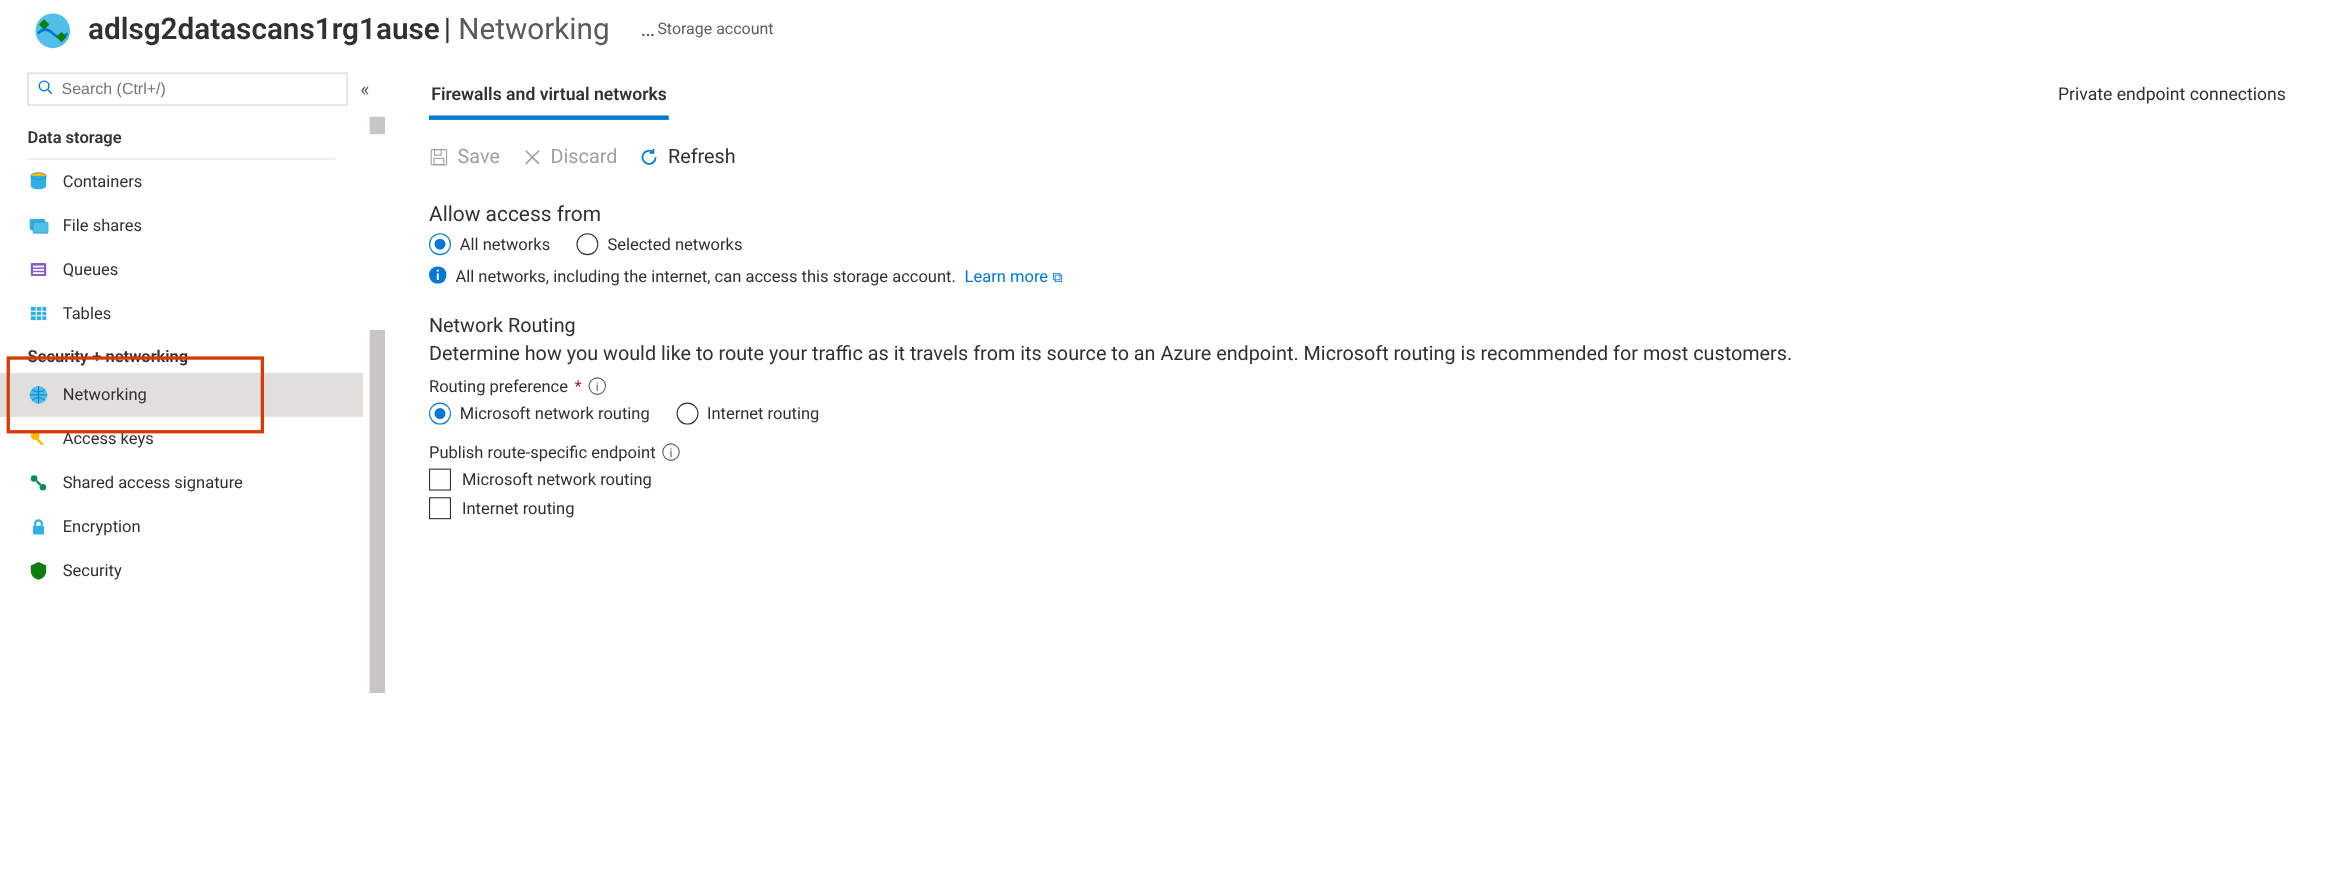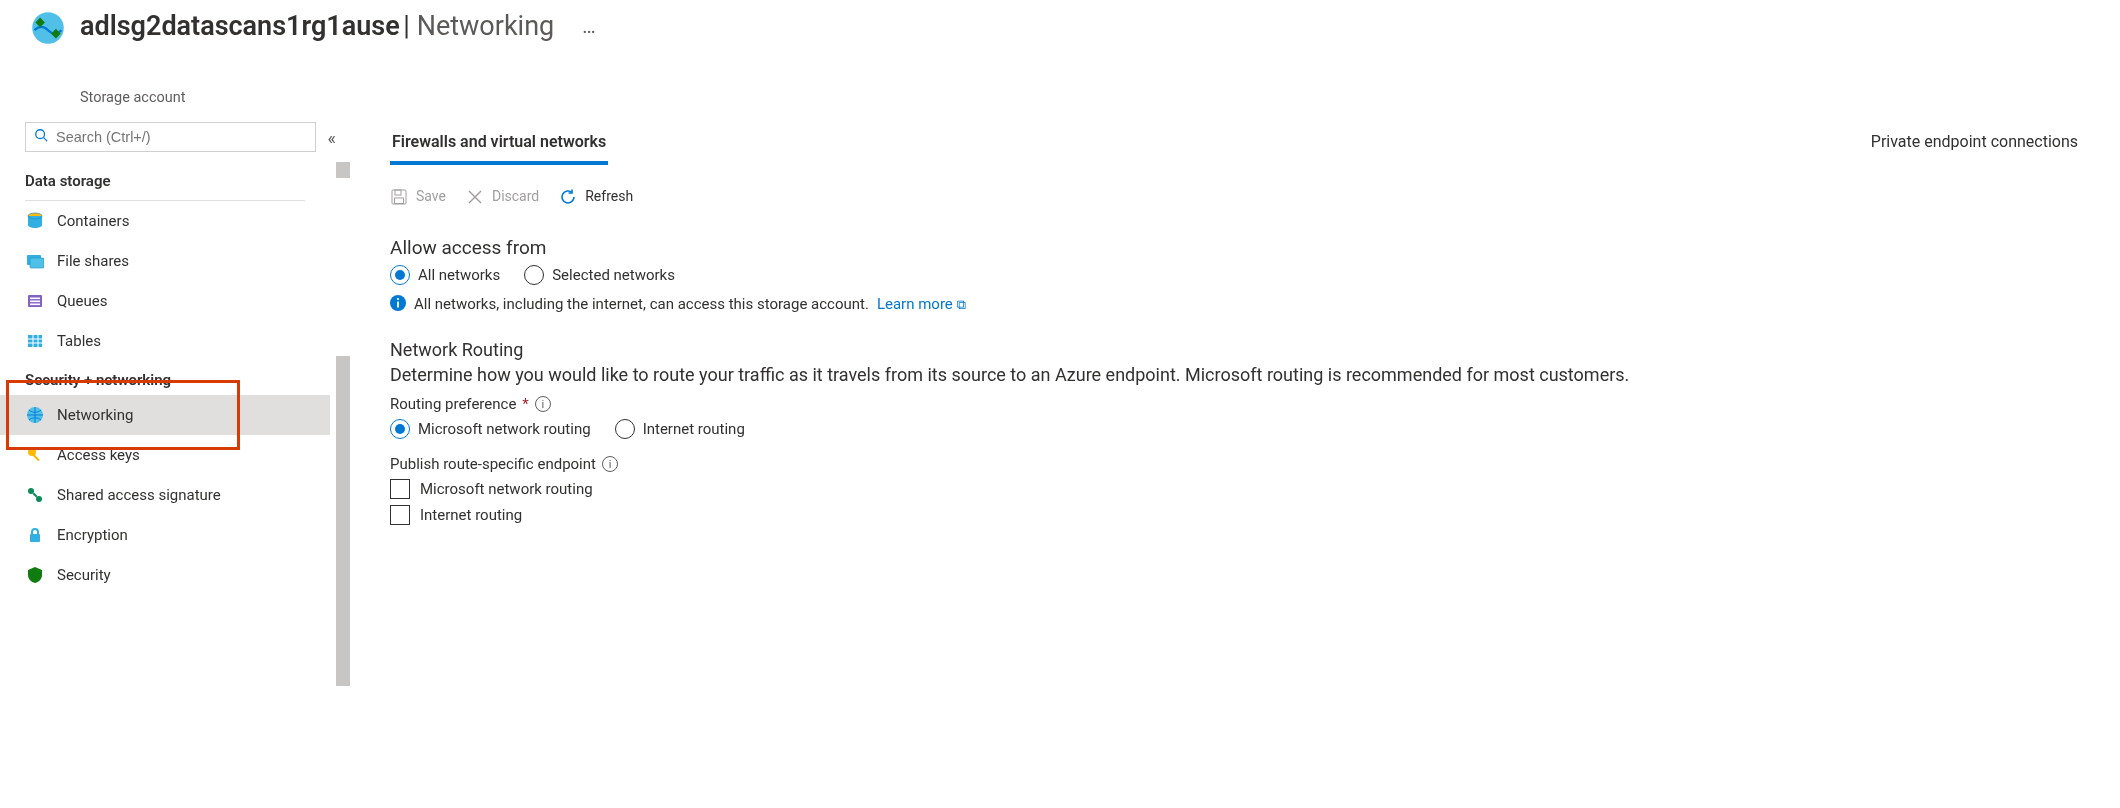--- a/index.html
+++ b/index.html
@@ -29,21 +29,21 @@
     height: 100%;
   }
   
   .header {
     display: flex;
     align-items: flex-start;
     gap: 14px;
     padding: 10px 20px 8px 30px;
   }
   .header-icon svg { width: 36px; height: 36px; }
-  .header-title-wrap { display: flex; flex-direction: column; gap: 39px; }
+  .header-title-wrap { display: flex; flex-direction: row; }
   .header-title-row { display: flex; align-items: center; gap: 28px; }
   .header-title { font-size: 27px; font-weight: 600; }
   .header-sub   { font-size: 27px; font-weight: 400; color: #5b5a58; }
   .header-dots  { font-size: 20px; color: var(--muted); letter-spacing: 2px; cursor: pointer; }
   .header-caption { font-size: 14.5px; color: var(--muted); margin-top: 8px; }
 
   
   .body {
     display: grid;
     grid-template-columns: 350px 1fr;
@@ -120,21 +120,21 @@
 
   
   .main { padding: 10px 40px 20px 40px; }
   .tabs { display: flex; gap: 30px; border-bottom: 1px solid transparent; justify-content: space-between; }
   .tab {
     font-size: 16px; padding: 8px 2px 10px 2px; cursor: pointer;
   }
   .tab.active { font-weight: 600; border-bottom: 4px solid var(--active-tab); }
 
   .toolbar { display: flex; gap: 20px; align-items: center; margin: 22px 0 30px 0; }
-  .toolbar .btn { display: flex; gap: 8px; align-items: flex-start; font-size: 14px; cursor: pointer; }
+  .toolbar .btn { display: flex; gap: 8px; align-items: center; font-size: 18px; cursor: pointer; }
   .toolbar .btn.disabled { color: #a19f9d; cursor: default; }
   .toolbar .btn .icon { display: inline-flex; }
   .toolbar svg { stroke: currentColor; fill: none; }
 
   .section-heading { font-size: 19px; margin-bottom: 6px; }
   .section-desc { font-size: 18px; margin-bottom: 8px; }
 
   .radio-row { display: flex; gap: 24px; align-items: center; margin: 6px 0 10px 0; }
   .radio {
     display: inline-flex; align-items: center; gap: 8px; font-size: 15px; cursor: pointer;

